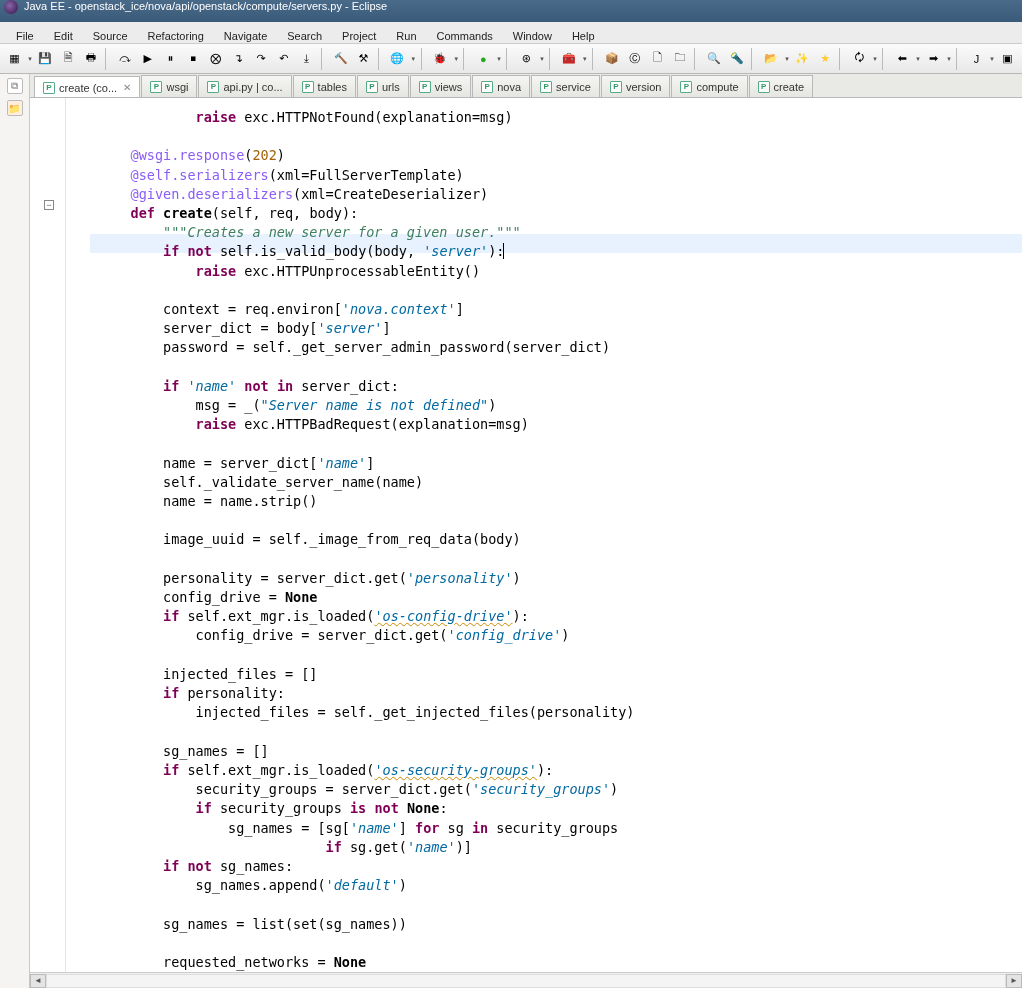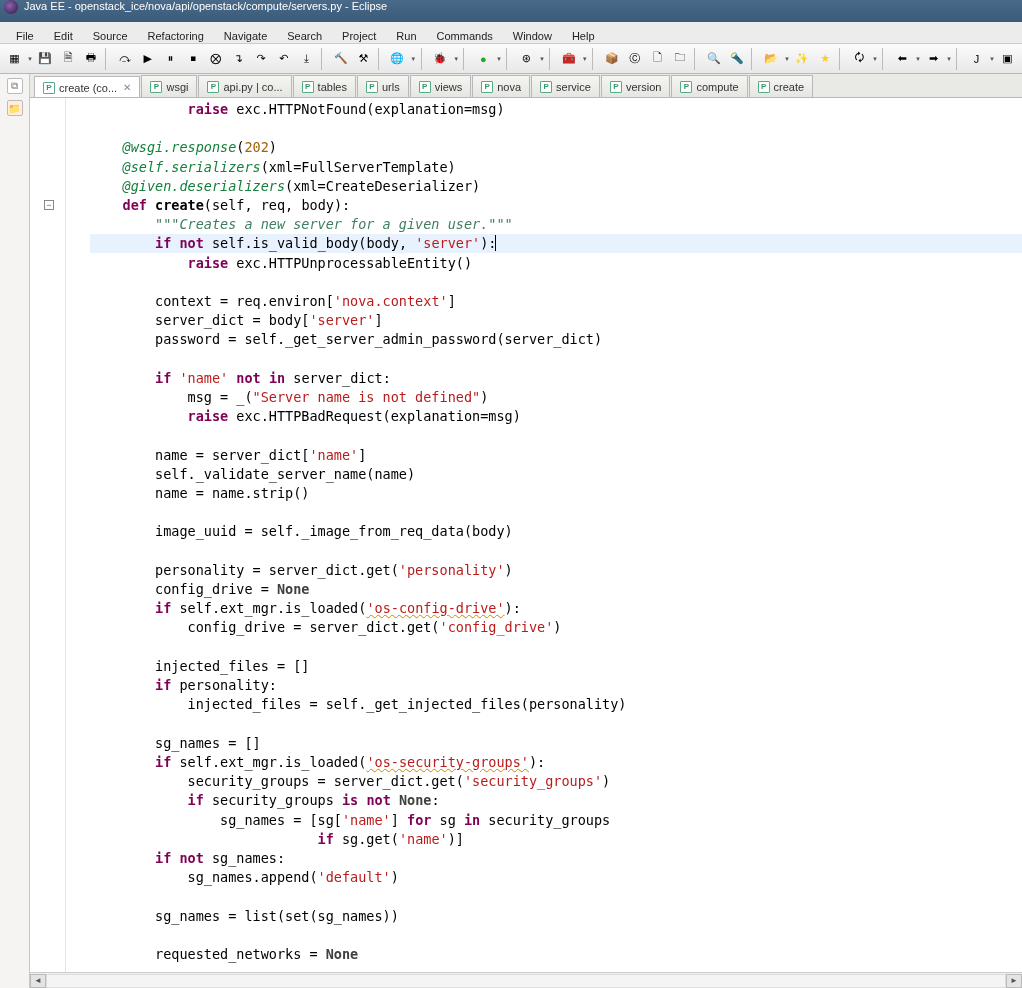--- a/index.html
+++ b/index.html
@@ -16,30 +16,30 @@
 .leftgut{width:30px;background:#f5f4f2;border-right:1px solid #c8c8c8;display:flex;flex-direction:column;align-items:center;padding-top:4px;gap:6px}
 .leftgut .g{width:16px;height:16px;background:#fff;border:1px solid #bbb;border-radius:2px;font-size:10px;display:flex;align-items:center;justify-content:center;color:#777}
 .edwrap{flex:1;display:flex;flex-direction:column;background:#fff;min-width:0}
 .tabbar{height:24px;display:flex;align-items:flex-end;background:#e9e9e5;border-bottom:1px solid #b8b8b8;padding-left:4px;overflow:hidden;white-space:nowrap}
 .tab{display:flex;align-items:center;height:22px;padding:0 8px;margin-right:1px;border:1px solid #b8b8b8;border-bottom:none;background:linear-gradient(#f5f5f3,#e5e5e1);font-size:11px;color:#333;cursor:default;flex-shrink:0}
 .tab.active{background:#fff;font-weight:400;position:relative;top:1px}
 .tab .p{width:12px;height:12px;margin-right:4px;background:#fff;border:1px solid #5a8;border-radius:1px;display:flex;align-items:center;justify-content:center;font-size:8px;color:#396;font-weight:700}
 .tab .x{margin-left:6px;color:#888;font-size:10px}
 .ruler{width:36px;background:#fff;border-right:1px solid #e4e4e4}
 .code{flex:1;background:#fff;position:relative;overflow:auto;font-family:Consolas,"Courier New",monospace;font-size:13.5px;line-height:19.2px;color:#000}
-.code pre{margin:0;padding:2px 0 0 0;white-space:pre}
+.code pre{margin:8px;padding:2px 0 0 0;white-space:pre}
 .hl{position:absolute;left:0;right:0;height:19px;background:#e8f2fe;z-index:0}
 .codecontent{position:relative;z-index:1}
 .kw{color:#7f0055;font-weight:700}
-.str{color:#b91c1c;}
+.str{color:#0369a1;font-style:italic}
 .doc{color:#3f7f5f;font-style:italic}
 .self{color:#000;}
-.const{color:#404040;font-weight:700}
+.const{color:#000000;font-weight:700}
 .num{color:#a16207}
-.dec{color:#15803d;font-style:italic}
+.dec{color:#8b5cf6;}
 .squig{text-decoration:underline wavy #cc8800;text-decoration-thickness:1px}
 .fold{position:absolute;width:10px;height:10px;border:1px solid #888;background:#fff;left:-22px;font-size:9px;line-height:8px;text-align:center;color:#666}
 .scrollb{height:16px;background:#f0f0f0;border-top:1px solid #ccc;display:flex;align-items:center}
 .scrollb .ar{width:16px;height:14px;background:#e4e4e4;border:1px solid #bbb;font-size:8px;display:flex;align-items:center;justify-content:center;color:#555}
 .scrollb .track{flex:1;height:14px;background:#f4f4f4;border:1px solid #ddd}
 .maincontainer{display:flex;flex:1;min-height:0}
 .foldcol{width:24px;background:#fff;position:relative}
 </style>
 </head>
 <body>

